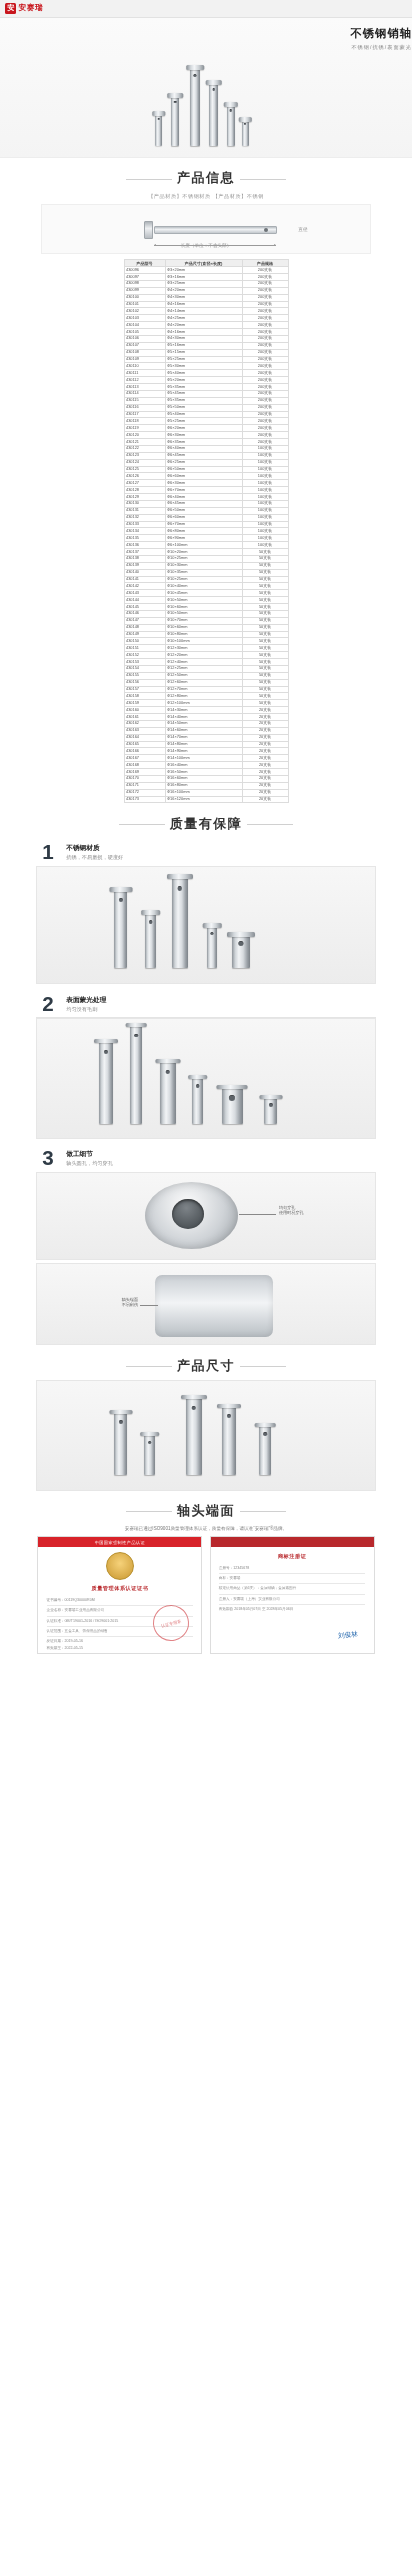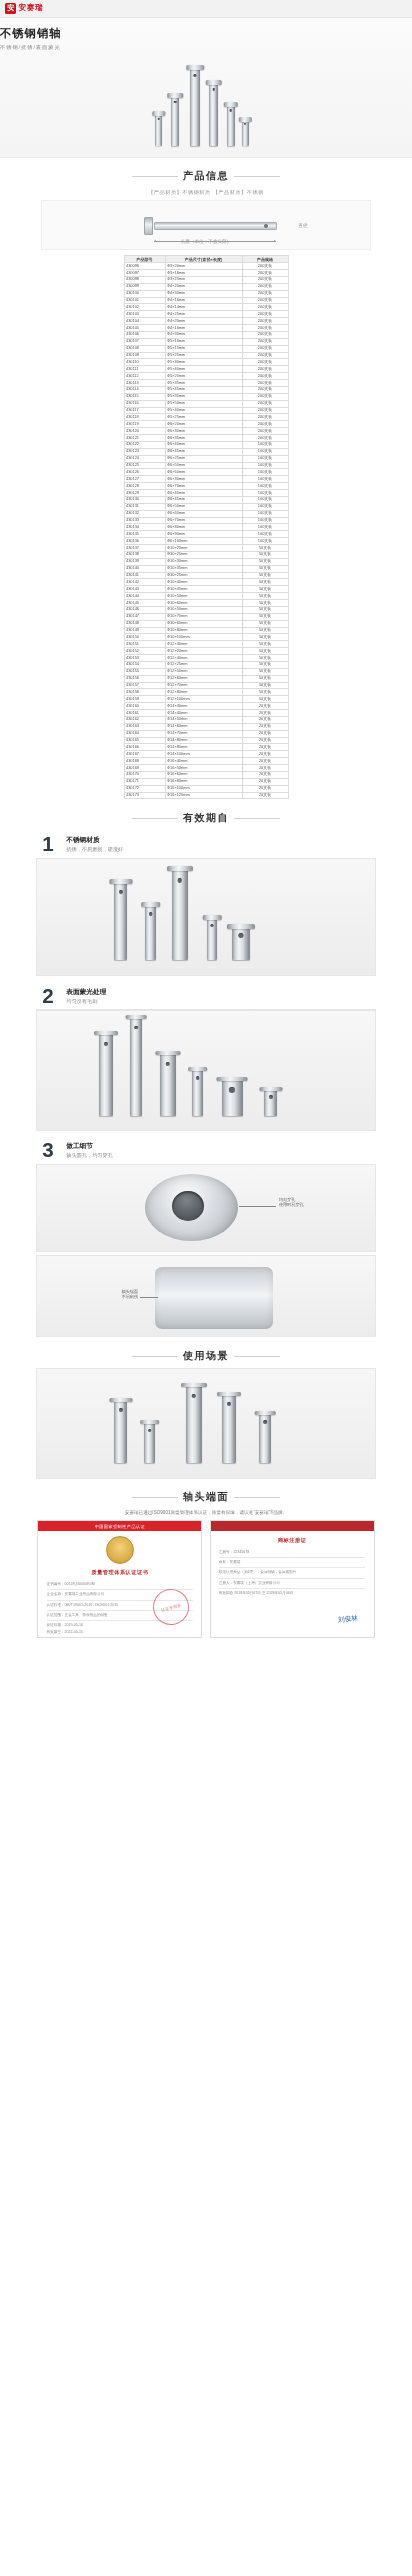--- a/index.html
+++ b/index.html
@@ -28,21 +28,21 @@
     background:#c8161d; color:#fff;
     font-size:7.2px; font-weight:bold;
     display:flex; align-items:center; justify-content:center;
   }
   .logo-text { font-size:7.7px; font-weight:bold; color:#c8161d; letter-spacing:0.5px; }
 
   
   .hero {
     background: linear-gradient(180deg,#fbfbfb 0%, #f4f4f4 100%);
     padding: 8.2px 0 5.2px;
-    text-align:left;
+    text-align:right;
     border-bottom:0.5px solid #ededed;
   }
   .hero h1 {
     margin:0 0 3.1px; font-size:11.3px; font-weight:bold; color:#222; letter-spacing:1px;
   }
   .hero .sub { font-size:5.2px; color:#8a8a8a; letter-spacing:1px; }
   .hero-img { height:98px; position:relative; margin-top:3.1px; }
 
   
   .pin { position:absolute; bottom:6.2px; }
@@ -60,21 +60,21 @@
   }
   .pin .hole {
     position:absolute; left:50%; transform:translateX(-50%);
     background:#5d6369; border-radius:50%;
     box-shadow: inset 0 0.5px 0.5px rgba(0,0,0,.6);
   }
 
   
   .sec-title {
     text-align:center; margin:11.3px 0 5.2px;
-    font-size:10px; font-weight:bold; color:#333; letter-spacing:1.5px;
+    font-size:13px; font-weight:bold; color:#333; letter-spacing:1.5px;
     position:relative;
   }
   .sec-title .ln {
     display:inline-block; width:46px; height:0.5px; background:#d0d0d0;
     vertical-align:middle; margin:0 5.2px;
   }
   .sec-sub { text-align:center; font-size:5.2px; color:#999; letter-spacing:0.5px; margin-bottom:4.1px;}
 
   
   .diagram {
@@ -631,21 +631,21 @@
         </tr>
         <tr>
           <td>430173</td>
           <td>Φ16×120mm</td>
           <td>20支装</td>
         </tr>
       </tbody>
   </table>
 
   <div class="sec-title">
-    <span class="ln"></span><span>有效期自</span><span class="ln"></span>
+    <span class="ln"></span><span>质量有保障</span><span class="ln"></span>
   </div>
 
   <div class="detail">
     <div class="d-head-row">
       <div class="d-num">1</div>
       <div class="d-txt">
         <h3>不锈钢材质</h3>
         <p>抗锈，不易磨损，硬度好</p>
       </div>
     </div>
@@ -749,21 +749,21 @@
       <div style="position:absolute;left:118px;top:10.3px;width:118px;height:62px;border-radius:7.2px;
                   background:linear-gradient(180deg,#c9ced3,#f2f4f6 45%,#b9bfc4);
                   box-shadow:inset 0 0 7.2px rgba(0,0,0,.12);"></div>
       <div class="callout" style="left:49px;top:33px;white-space:pre-line;text-align:right;width:52px;">轴头端面
 不易刮伤</div>
       <div class="line" style="left:103px;top:41px;width:17.5px;height:0.5px;background:#888;position:absolute;"></div>
     </div>
   </div>
 
   <div class="sec-title">
-    <span class="ln"></span><span>使用场景</span><span class="ln"></span>
+    <span class="ln"></span><span>产品尺寸</span><span class="ln"></span>
   </div>
   <div class="usage">
     <div class="photo" style="height:111px;">
       <div class="pin" style="left:77px;bottom:14.4px;width:13.4px;height:62px;">
           <div class="head" style="width:23px;"></div>
           <div class="shaft"></div>
           <div class="hole" style="top:6.2px;width:4.1px;height:4.1px;"></div>
         </div>
       <div class="pin" style="left:107px;bottom:14.4px;width:11.3px;height:40px;">
           <div class="head" style="width:19.6px;"></div>

